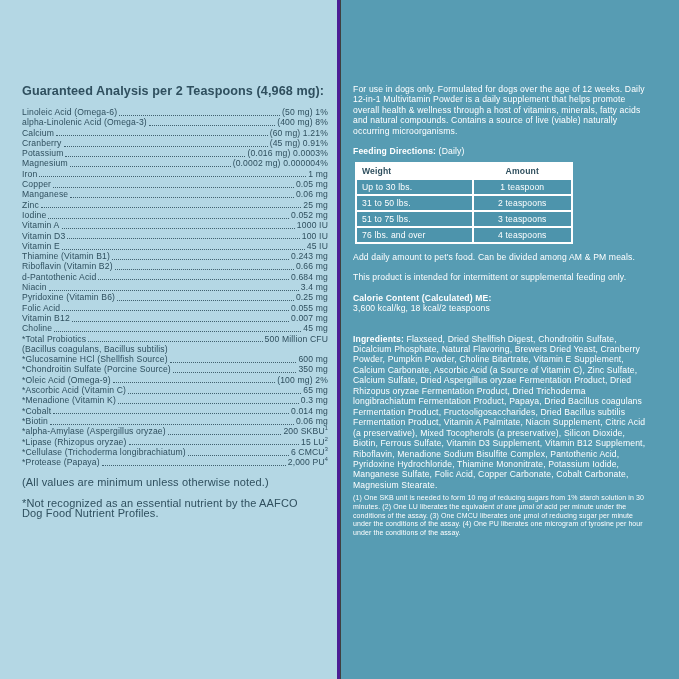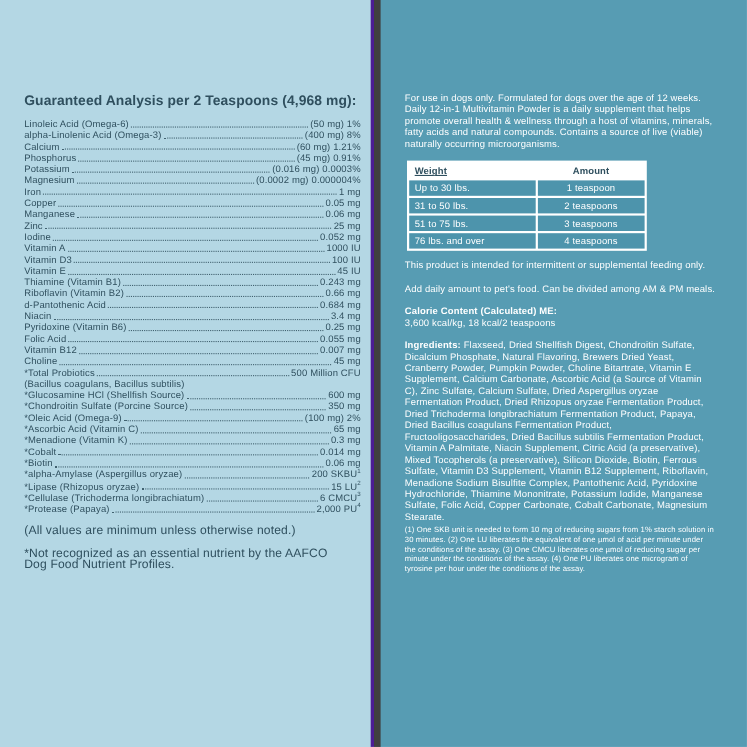--- a/index.html
+++ b/index.html
@@ -12,22 +12,22 @@
   .left-panel{
     box-sizing:border-box;width:340px;height:679px;
     background:var(--left-bg,#b4d7e4);
     border-right:3px solid #4c1d95;
     padding:84px 9px 0 22px;
     color:var(--left-text,#2f4f5e);
   }
   .right-panel{
     box-sizing:border-box;flex:1;height:679px;
     background:var(--right-bg,#579cb3);
-    border-left:6px solid #404040;
-    padding:84px 28px 0 22px;
+    border-left:1px solid #404040;
+    padding:84px 28px 0 12px;
     color:#ffffff;
   }
   
   .ga-title{
     font-size:12.6px;font-weight:700;letter-spacing:.1px;
     margin:0 0 9px 0;
   }
   .ga-list{list-style:none;margin:0;padding:0;}
   .ga-row{
     display:flex;align-items:flex-end;
@@ -51,30 +51,30 @@
   .feed-table{
     border-collapse:separate;border-spacing:2px;
     background:#ffffff;margin:0 0 8px 2px;
     width:218px;
   }
   .feed-table th{
     background:#ffffff;color:#2f4f5e;
     font-size:8.6px;font-weight:700;letter-spacing:.15px;
     padding:2px 5px;height:10px;
   }
-  .feed-table th.col-weight{text-align:left;text-decoration:underline;}
+  .feed-table th.col-weight{text-align:left;}
   .feed-table th.col-amount{text-align:center;}
   .feed-table td{
     background:var(--row-bg,#4d94ac);color:#ffffff;
     font-size:8.6px;font-weight:400;letter-spacing:.15px;
     padding:2px 5px;height:10px;
   }
   .feed-table td.cell-weight{width:112px;text-align:left;}
   .feed-table td.cell-amount{width:92px;text-align:center;}
-  .calorie-block{margin-bottom:10px;}
+  .calorie-block{margin-bottom:20px;}
   .calorie-block .head{font-weight:700;}
   .ingredients{margin-bottom:4px;}
   .footnotes{
     font-size:7px;line-height:8.7px;letter-spacing:.1px;margin:0;
   }
 </style>
 </head>
 <body style="--left-bg: #b4d7e4; --right-bg: #579cb3; --left-text: #2f4f5e; --row-bg: #4d94ac;">
 
 <div class="left-panel">
@@ -93,21 +93,21 @@
     <span class="ga-val">(400 mg) 8%</span>
   </li>
 
   <li class="ga-row">
     <span class="ga-name">Calcium</span>
     <span class="ga-leader"></span>
     <span class="ga-val">(60 mg) 1.21%</span>
   </li>
 
   <li class="ga-row">
-    <span class="ga-name">Phosphorus</span>
+    <span class="ga-name">Cranberry</span>
     <span class="ga-leader"></span>
     <span class="ga-val">(45 mg) 0.91%</span>
   </li>
 
   <li class="ga-row">
     <span class="ga-name">Potassium</span>
     <span class="ga-leader"></span>
     <span class="ga-val">(0.016 mg) 0.0003%</span>
   </li>
 
@@ -291,20 +291,23 @@
   </li>
 </ul>
 
   <p class="ga-note">(All values are minimum unless otherwise noted.)</p>
   <p class="ga-note">*Not recognized as an essential nutrient by the AAFCO Dog Food Nutrient Profiles.</p>
 </div>
 
 <div class="right-panel">
   <p class="rp">For use in dogs only. Formulated for dogs over the age of 12 weeks. Daily 12-in-1 Multivitamin Powder is a daily supplement that helps promote overall health &amp; wellness through a host of vitamins, minerals, fatty acids and natural compounds. Contains a source of live (viable) naturally occurring microorganisms.</p>
 
+  <p class="rp feeding-label">
+    <b>Feeding Directions:</b><span> (Daily)</span>
+  </p>
 
   <table class="feed-table">
     <thead>
       <tr>
         <th class="col-weight">Weight</th>
         <th class="col-amount">Amount</th>
       </tr>
     </thead>
     <tbody>
   <tr>
@@ -322,22 +325,22 @@
     <td class="cell-amount">3 teaspoons</td>
   </tr>
 
   <tr>
     <td class="cell-weight">76 lbs. and over</td>
     <td class="cell-amount">4 teaspoons</td>
   </tr>
 </tbody>
   </table>
 
+  <p class="rp">Add daily amount to pet's food. Can be divided among AM &amp; PM meals.</p>
   <p class="rp">This product is intended for intermittent or supplemental feeding only.</p>
-  <p class="rp">Add daily amount to pet's food. Can be divided among AM &amp; PM meals.</p>
 
   <div class="rp calorie-block">
     <div class="head">Calorie Content (Calculated) ME:</div>
     <div>3,600 kcal/kg, 18 kcal/2 teaspoons</div>
   </div>
 
   <p class="rp ingredients">
     <b>Ingredients:</b><span> Flaxseed, Dried Shellfish Digest, Chondroitin Sulfate, Dicalcium Phosphate, Natural Flavoring, Brewers Dried Yeast, Cranberry Powder, Pumpkin Powder, Choline Bitartrate, Vitamin E Supplement, Calcium Carbonate, Ascorbic Acid (a Source of Vitamin C), Zinc Sulfate, Calcium Sulfate, Dried Aspergillus oryzae Fermentation Product, Dried Rhizopus oryzae Fermentation Product, Dried Trichoderma longibrachiatum Fermentation Product, Papaya, Dried Bacillus coagulans Fermentation Product, Fructooligosaccharides, Dried Bacillus subtilis Fermentation Product, Vitamin A Palmitate, Niacin Supplement, Citric Acid (a preservative), Mixed Tocopherols (a preservative), Silicon Dioxide, Biotin, Ferrous Sulfate, Vitamin D3 Supplement, Vitamin B12 Supplement, Riboflavin, Menadione Sodium Bisulfite Complex, Pantothenic Acid, Pyridoxine Hydrochloride, Thiamine Mononitrate, Potassium Iodide, Manganese Sulfate, Folic Acid, Copper Carbonate, Cobalt Carbonate, Magnesium Stearate.</span>
   </p>
 

